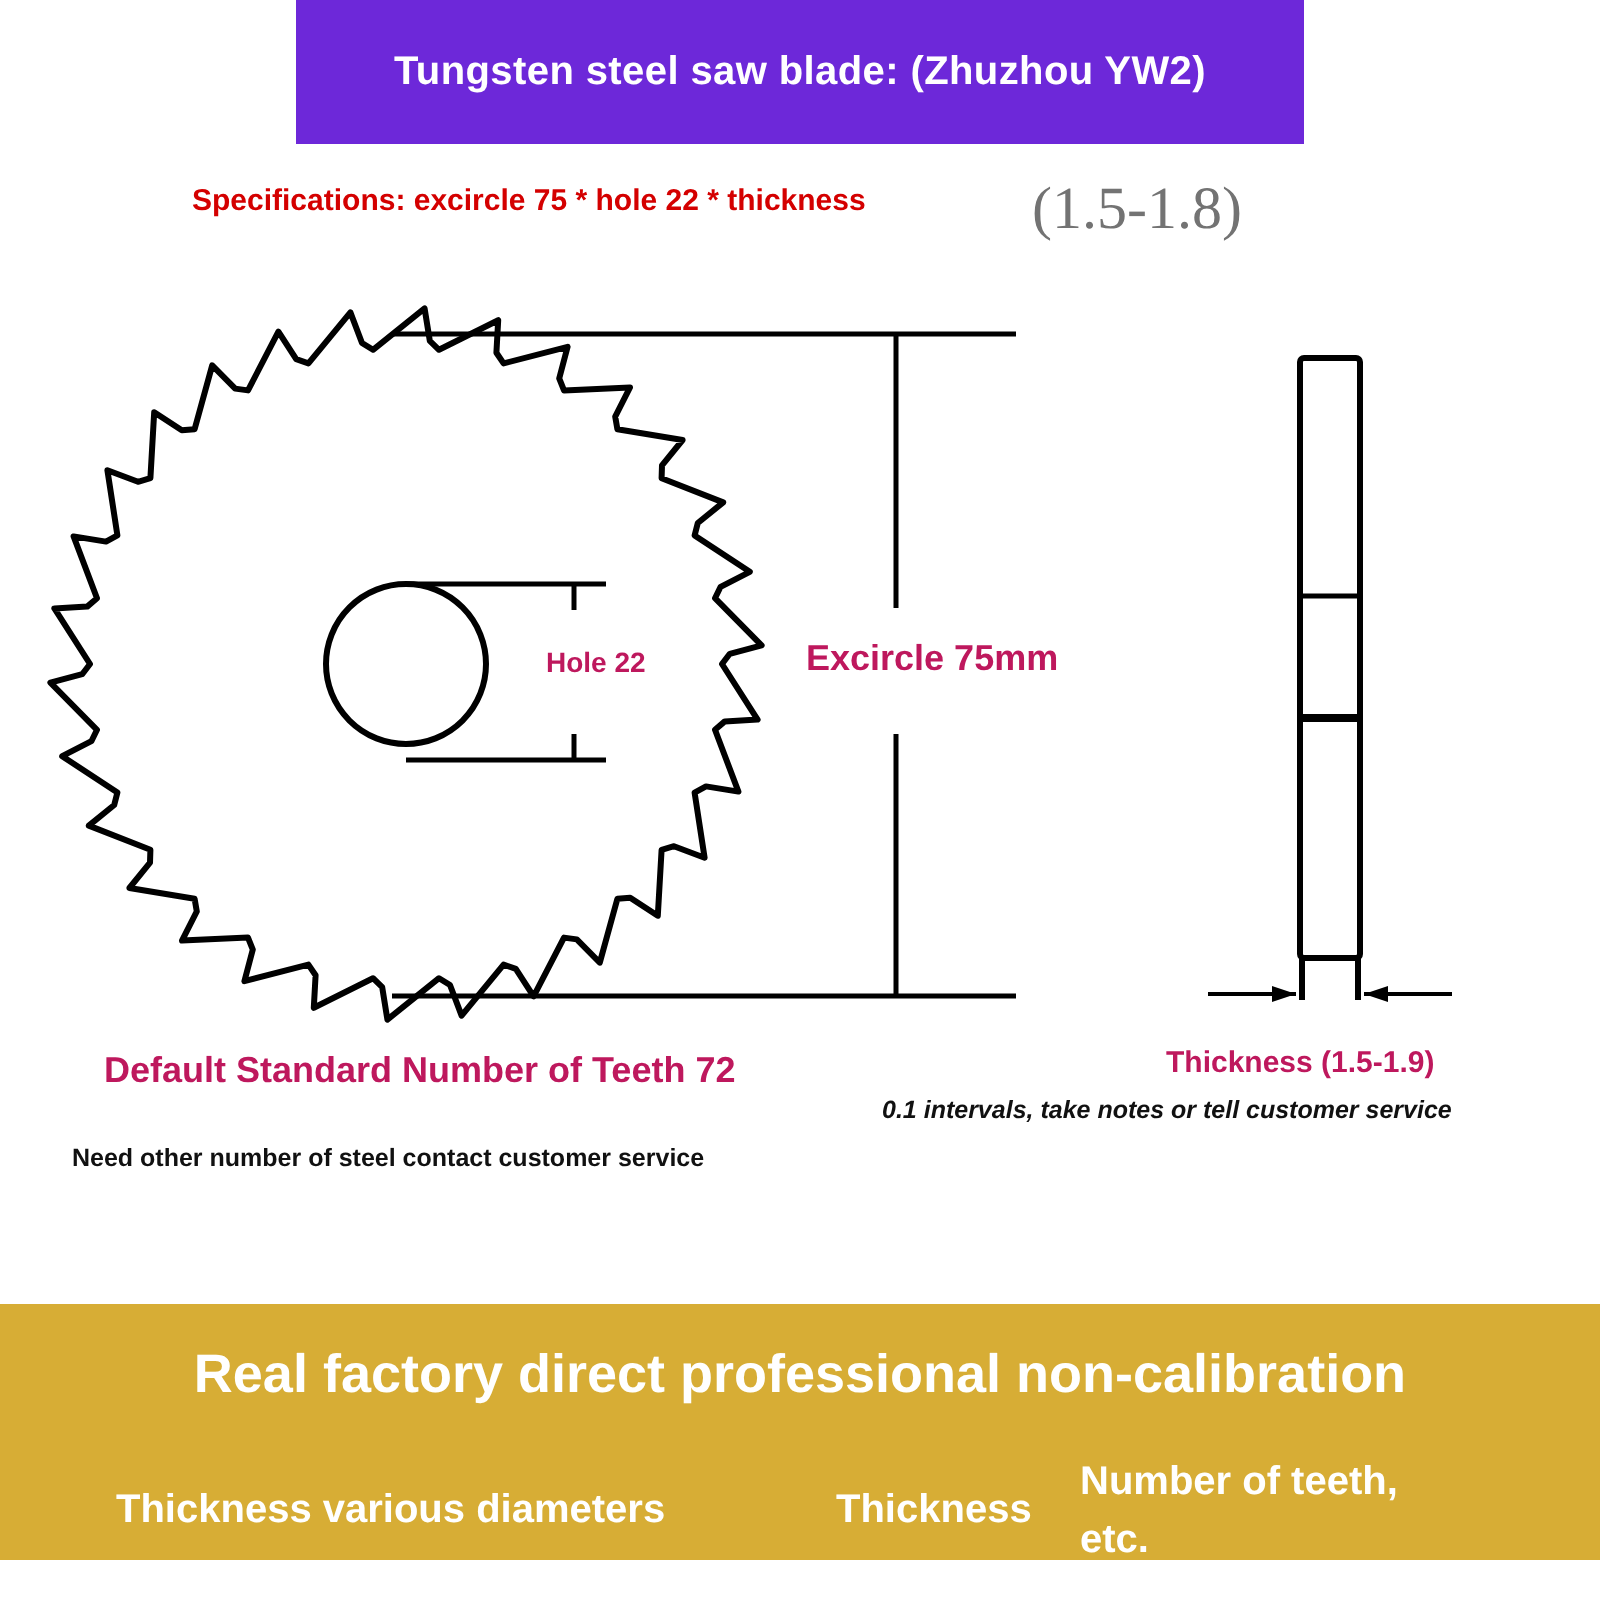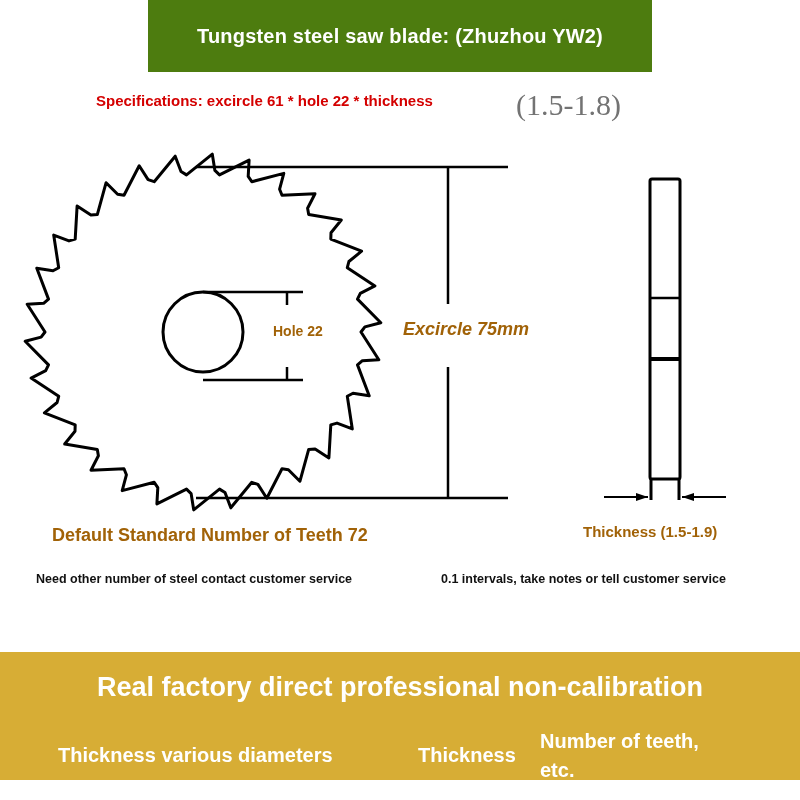--- a/index.html
+++ b/index.html
@@ -1,37 +1,37 @@
 <!DOCTYPE html>
 <html><head>
 <meta charset="utf-8">
 <style>
   html, body { margin:0; padding:0; }
   body { width:800px; height:800px; background:#ffffff; position:relative; overflow:hidden;
          font-family:"Liberation Sans", sans-serif; }
-  .top-banner { position:absolute; left:148px; top:0; width:504px; height:72px; background:#4d7c0f;
+  .top-banner { position:absolute; left:148px; top:0; width:504px; height:72px; background:#6d28d9;
                 display:flex; align-items:center; justify-content:center; }
   .top-banner span { color:#fff; font-weight:bold; font-size:20px; letter-spacing:0.2px; }
   .spec { position:absolute; left:96px; top:92px; color:#d40000; font-weight:bold; font-size:15px; white-space:nowrap; }
   .spec-big { position:absolute; left:516px; top:88px; color:#737373; font-size:30px; white-space:nowrap;font-family:Liberation Serif, serif; }
   svg.draw { position:absolute; left:0; top:0; }
-  .lbl { position:absolute; color:#a16207; font-weight:bold; white-space:nowrap; }
+  .lbl { position:absolute; color:#be185d; font-weight:bold; white-space:nowrap; }
   .note { position:absolute; color:#111; font-weight:bold; font-size:12.5px; white-space:nowrap; }
   .bottom-banner { position:absolute; left:0; top:652px; width:800px; height:128px; background:#d7ad35; }
   .bb-title { position:absolute; left:0; width:800px; top:20px; text-align:center; color:#fff; font-weight:bold; font-size:27px; }
   .bb-item { position:absolute; color:#fff; font-weight:bold; font-size:20px; white-space:nowrap; }
 </style>
 </head>
 <body>
 
 <div class="top-banner">
   <span>Tungsten steel saw blade: (Zhuzhou YW2)</span>
 </div>
 
-<div class="spec">Specifications: excircle 61 * hole 22 * thickness</div>
+<div class="spec">Specifications: excircle 75 * hole 22 * thickness</div>
 <div class="spec-big">(1.5-1.8)</div>
 
 <svg class="draw" width="800" height="800">
 
   <polygon id="blade" fill="none" stroke="#000" stroke-width="3" stroke-linejoin="round" points="361.0,332.0 378.8,359.8 362.4,360.7 357.5,364.9 369.2,395.8 353.0,393.2 347.3,396.3 352.3,428.9 337.0,423.1 330.8,424.9 328.9,457.9 315.1,448.9 308.7,449.4 299.9,481.3 288.4,469.7 282.0,468.8 266.8,498.2 257.9,484.4 251.8,482.3 230.8,507.8 225.0,492.5 219.5,489.1 193.7,509.8 191.1,493.6 186.5,489.1 156.9,503.9 157.8,487.6 154.2,482.3 122.2,490.6 126.4,474.8 124.0,468.8 91.0,470.3 98.4,455.7 97.3,449.4 64.7,444.0 75.0,431.3 75.2,424.9 44.4,412.8 57.1,402.5 58.7,396.3 31.1,378.1 45.7,370.6 48.5,364.9 25.2,341.3 41.1,337.1 45.0,332.0 27.2,304.2 43.6,303.3 48.5,299.1 36.8,268.2 53.0,270.8 58.7,267.7 53.7,235.1 69.0,240.9 75.2,239.1 77.1,206.1 90.9,215.1 97.3,214.6 106.1,182.7 117.6,194.3 124.0,195.2 139.2,165.8 148.1,179.6 154.2,181.7 175.2,156.2 181.0,171.5 186.5,174.9 212.3,154.2 214.9,170.4 219.5,174.9 249.1,160.1 248.2,176.4 251.8,181.7 283.8,173.4 279.6,189.2 282.0,195.2 315.0,193.7 307.6,208.3 308.7,214.6 341.3,220.0 331.0,232.7 330.8,239.1 361.6,251.2 348.9,261.5 347.3,267.7 374.9,285.9 360.3,293.4 357.5,299.1 380.8,322.7 364.9,326.9"></polygon>
 
   <circle cx="203" cy="332" r="40" fill="none" stroke="#000" stroke-width="3"></circle>
 
   <g stroke="#000" stroke-width="2.5">
     <line x1="203" y1="292" x2="303" y2="292"></line>
@@ -54,26 +54,26 @@
     <line x1="651" y1="479" x2="651" y2="500" stroke-width="3"></line>
     <line x1="679" y1="479" x2="679" y2="500" stroke-width="3"></line>
     <line x1="604" y1="497" x2="648" y2="497" stroke-width="2"></line>
     <line x1="682" y1="497" x2="726" y2="497" stroke-width="2"></line>
     <polygon points="648,497 636,493 636,501" fill="#000" stroke="none"></polygon>
     <polygon points="682,497 694,493 694,501" fill="#000" stroke="none"></polygon>
   </g>
 </svg>
 
 <div class="lbl" style="left:273px; top:323px; font-size:14px;">Hole 22</div>
-<div class="lbl" style="left:403px; top:319px; font-size:18px;font-style:italic;">Excircle 75mm</div>
+<div class="lbl" style="left:403px; top:319px; font-size:18px;">Excircle 75mm</div>
 <div class="lbl" style="left:52px; top:525px; font-size:18px;">Default Standard Number of Teeth 72</div>
 <div class="lbl" style="left:583px; top:523px; font-size:15px;">Thickness (1.5-1.9)</div>
 
 <div class="note" style="left:36px; top:572px;">Need other number of steel contact customer service</div>
-<div class="note" style="left:441px; top:572px;">0.1 intervals, take notes or tell customer service</div>
+<div class="note" style="left:441px; top:548px;font-style:italic;">0.1 intervals, take notes or tell customer service</div>
 
 <div class="bottom-banner">
   <div class="bb-title">Real factory direct professional non-calibration</div>
   <div class="bb-item" style="left:58px; top:92px;">Thickness various diameters</div>
   <div class="bb-item" style="left:418px; top:92px;">Thickness</div>
   <div class="bb-item" style="left:540px; top:78px;">Number of teeth,</div>
   <div class="bb-item" style="left:540px; top:107px;">etc.</div>
 </div>
 
 </body></html>

